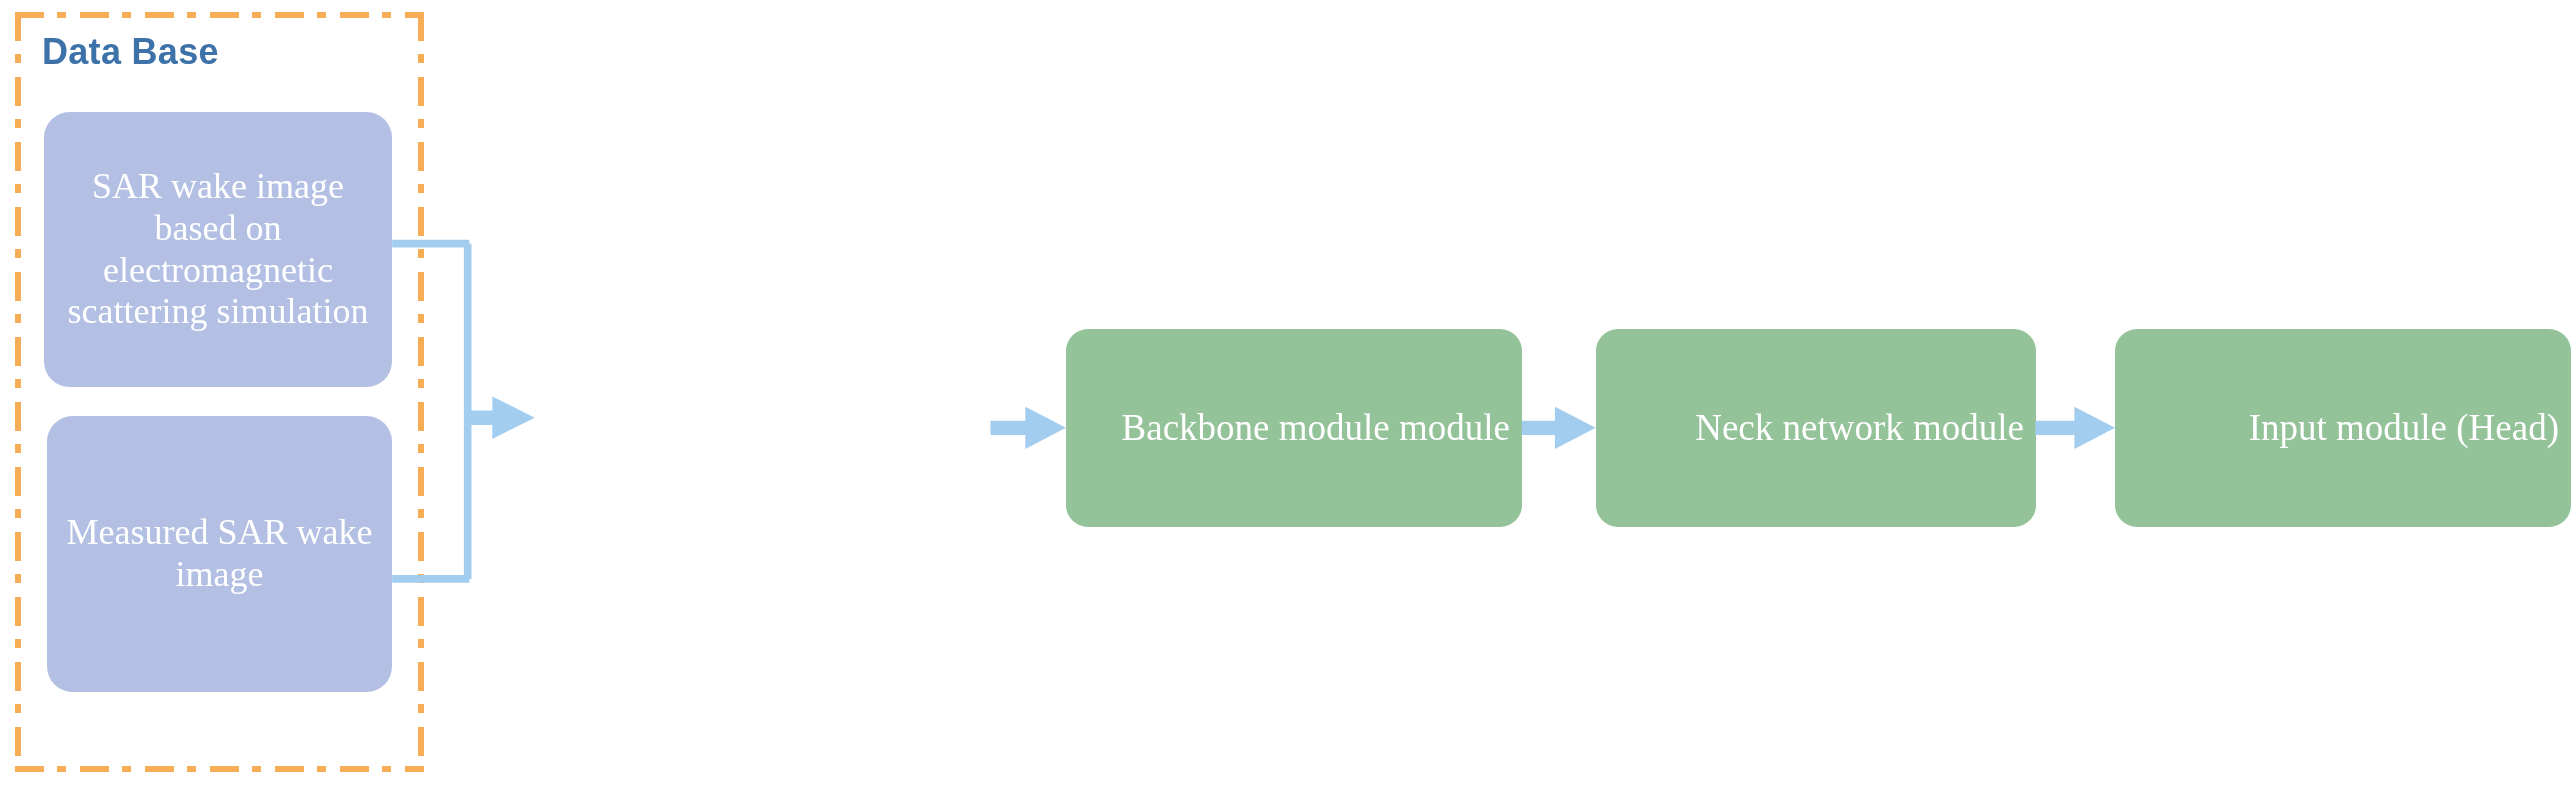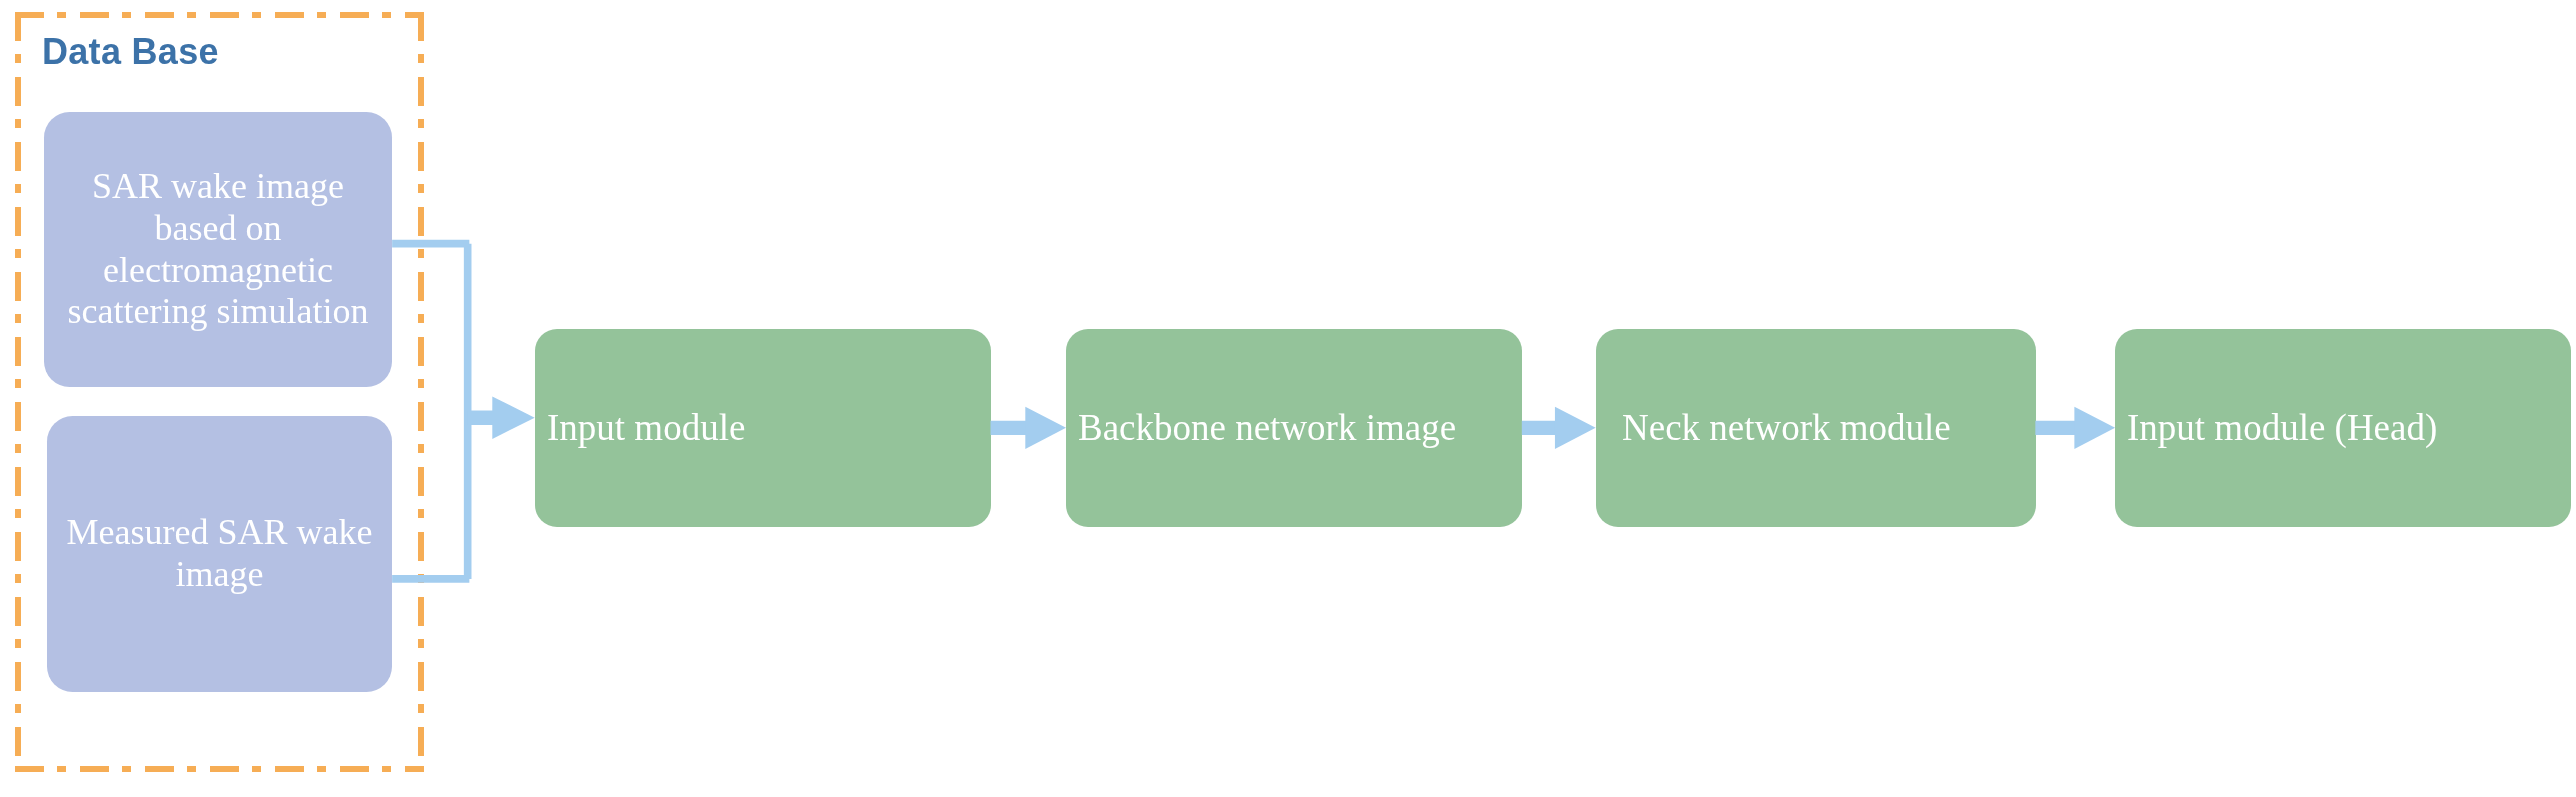--- a/index.html
+++ b/index.html
@@ -50,21 +50,21 @@
     color: #3c72a8;
     white-space: nowrap;
   }
 
   
   .node {
     position: absolute;
     box-sizing: border-box;
     display: flex;
     align-items: center;
-    justify-content: flex-start;
+    justify-content: flex-end;
     text-align: center;
     color: #ffffff;
     line-height: 1.16;
     padding: 3.4px 12px;
   }
   .node-blue {
     background: #b4c0e3;
     border-radius: 25.5px;
     font-size: 36px;
   }
@@ -102,26 +102,23 @@
   <div class="db-title">Data Base</div>
 
   <div class="node node-blue" id="db-src-sim">
     <span>SAR wake image based on electromagnetic scattering simulation</span>
   </div>
 
   <div class="node node-blue" id="db-src-meas">
     <span>Measured SAR wake image</span>
   </div>
 
-  <div class="node node-green" id="node-input">
-    <span>Input module</span>
-  </div>
 
   <div class="node node-green" id="node-backbone">
-    <span>Backbone network image</span>
+    <span>Backbone module module</span>
   </div>
 
   <div class="node node-green" id="node-neck">
     <span>Neck network module</span>
   </div>
 
   <div class="node node-green" id="node-output">
     <span>Input module (Head)</span>
   </div>
 

